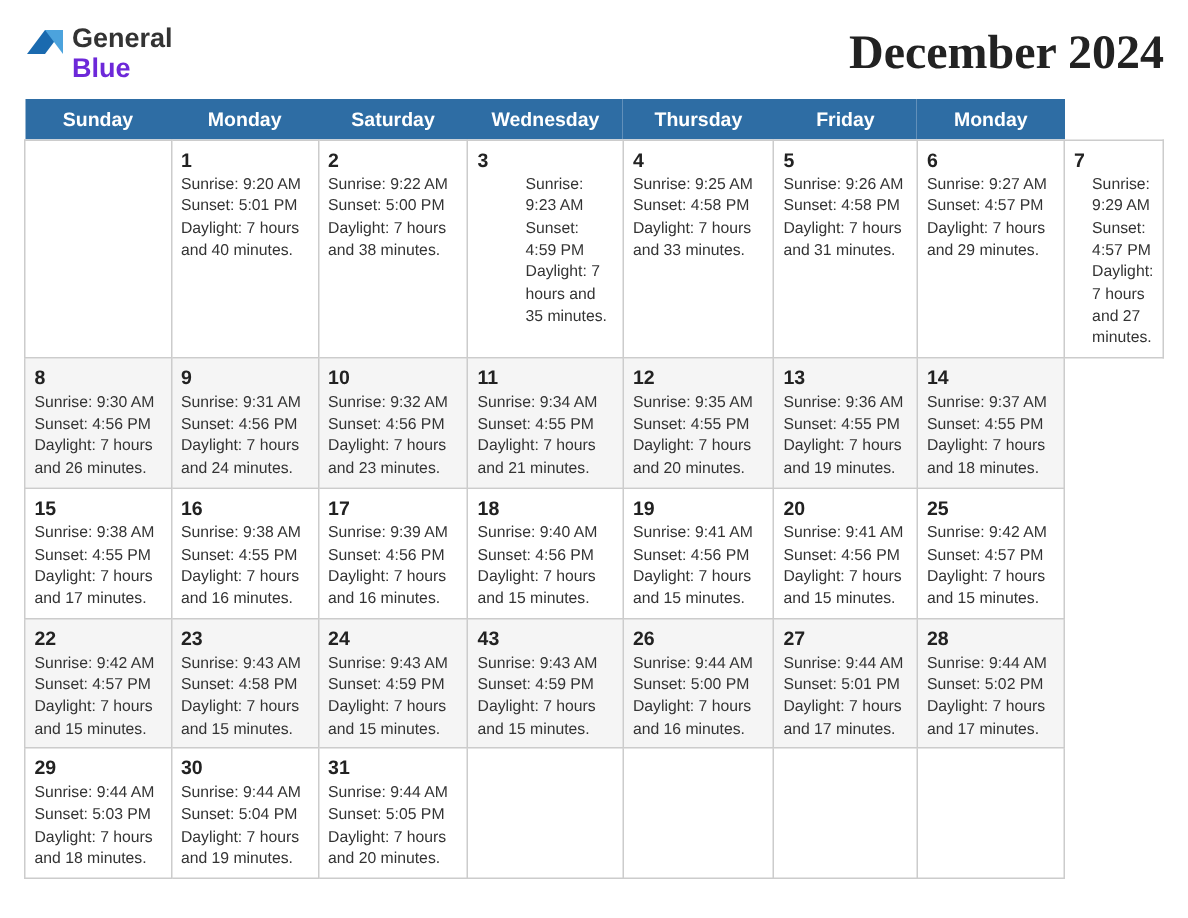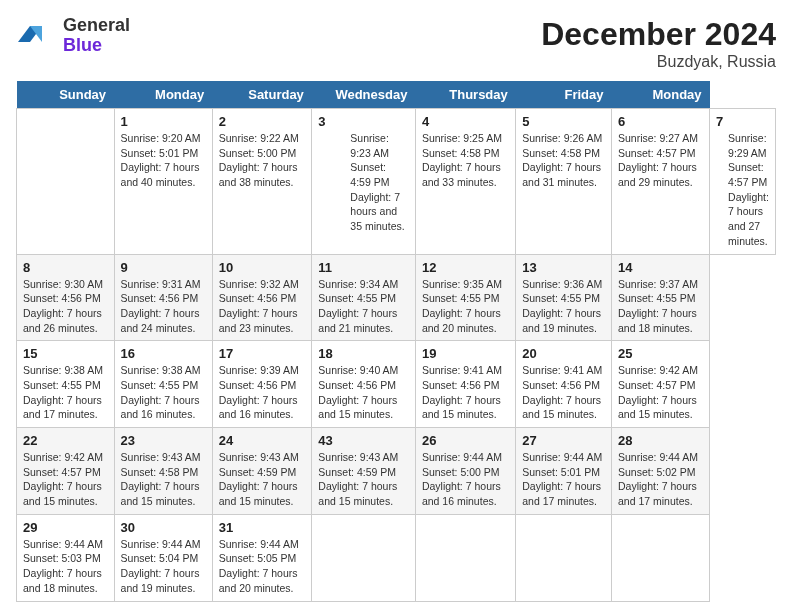--- a/index.html
+++ b/index.html
@@ -11,53 +11,54 @@
       padding: 16px;
     }
     .header {
       display: flex;
       justify-content: space-between;
       align-items: flex-start;
       margin-bottom: 10px;
     }
     .logo {
       display: flex;
-      align-items: center;
-      gap: 19px;
+      align-items: flex-start;
+      gap: 4px;
     }
     .logo-text {
       font-size: 18px;
       font-weight: bold;
       line-height: 1.1;
     }
     .logo-general { color: #333; }
     .logo-blue { color: #6d28d9; }
     .logo-icon {
       width: 28px;
       height: 28px;
     }
     .title-block { text-align: right; }
     .month-title {
       font-size: 32px;
       font-weight: bold;
       color: #222;
+      font-family: Liberation Serif, serif;
     }
     .location {
       font-size: 16px;
       color: #444;
     }
     table {
       width: 100%;
       border-collapse: collapse;
       font-size: 11px;
     }
     th {
       background-color: #2e6da4;
       color: #fff;
-      text-align: right;
+      text-align: center;
       padding: 6px 8px;
       font-size: 13px;
       font-weight: bold;
     }
     td {
       border: 1px solid #ccc;
       vertical-align: top;
       padding: 5px 6px;
       width: calc(100% / 7);
       height: 80px;
@@ -91,21 +92,20 @@
       <polygon points="2,20 14,4 26,4 14,20" fill="#1a6aaf"></polygon>
       <polygon points="14,4 26,4 26,20" fill="#4ca3dd"></polygon>
     </svg>
     <div class="logo-text">
       <span class="logo-general">General</span><br>
       <span class="logo-blue">Blue</span>
     </div>
   </div>
   <div class="title-block">
     <div class="month-title">December 2024</div>
-    <div class="location">Buzdyak, Russia</div>
   </div>
 </div>
 
 <table>
   <thead>
     <tr>
     <th>Sunday</th>
         <th>Monday</th>
         <th>Saturday</th>
         <th>Wednesday</th>

